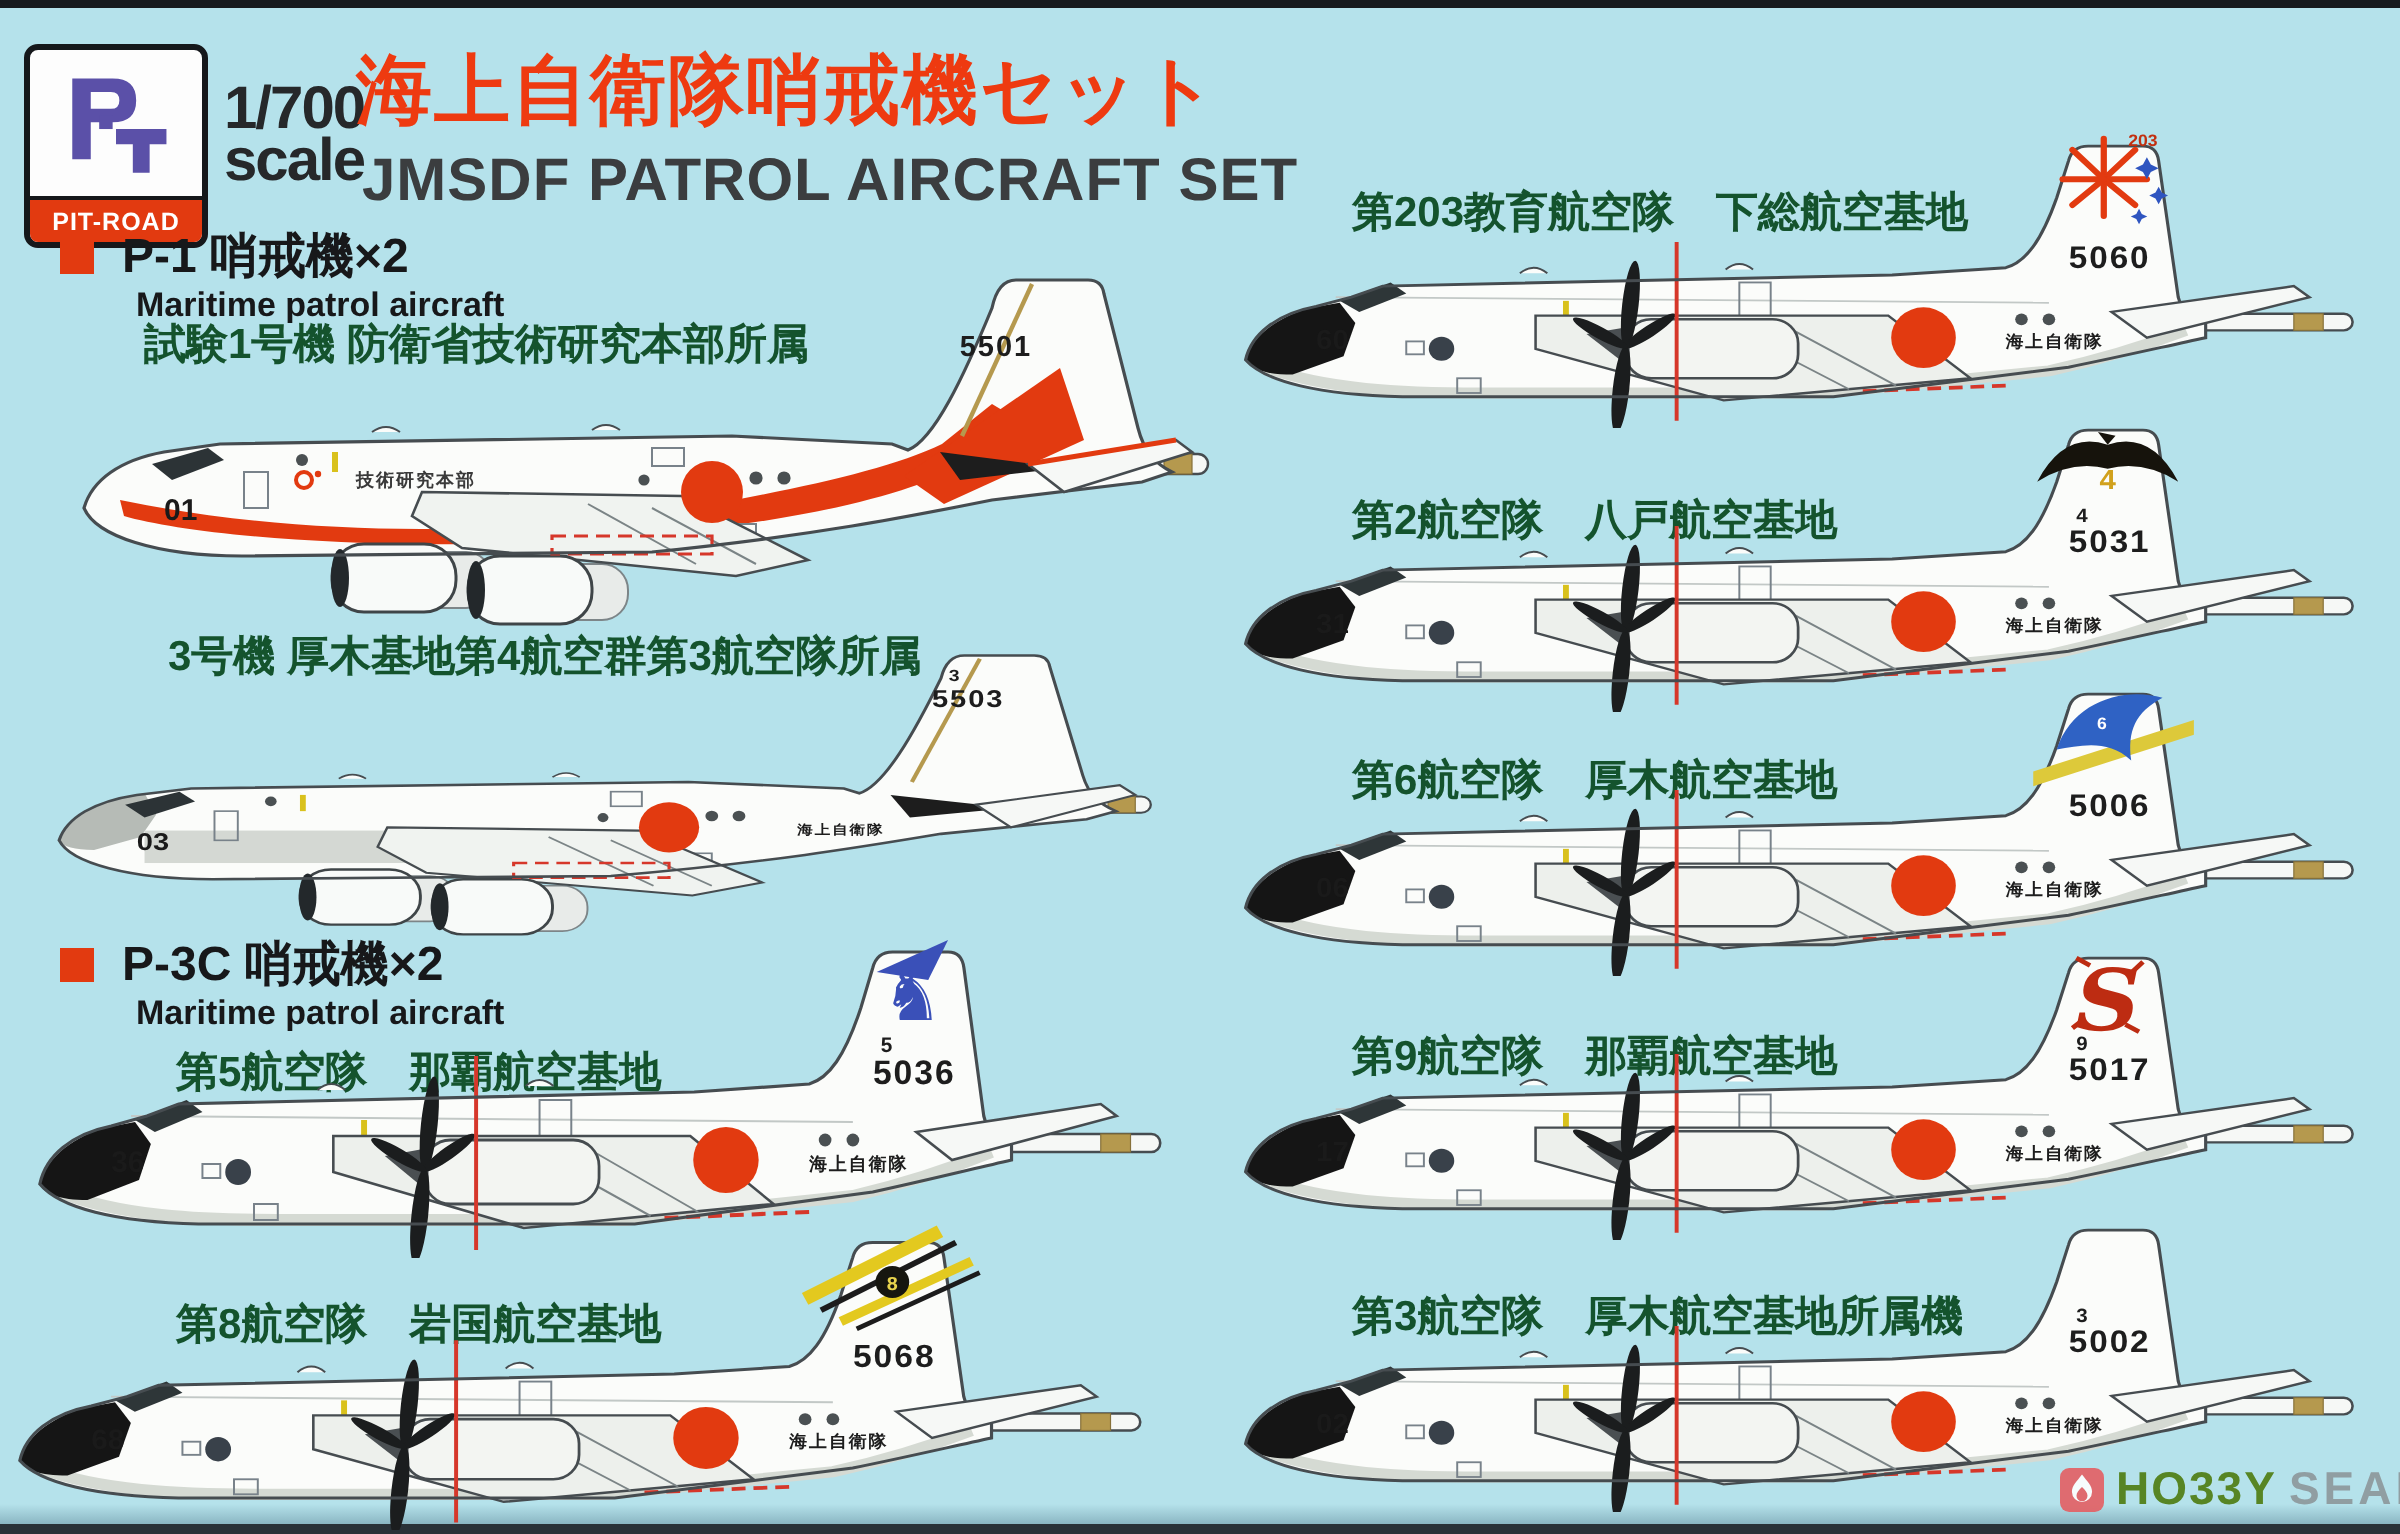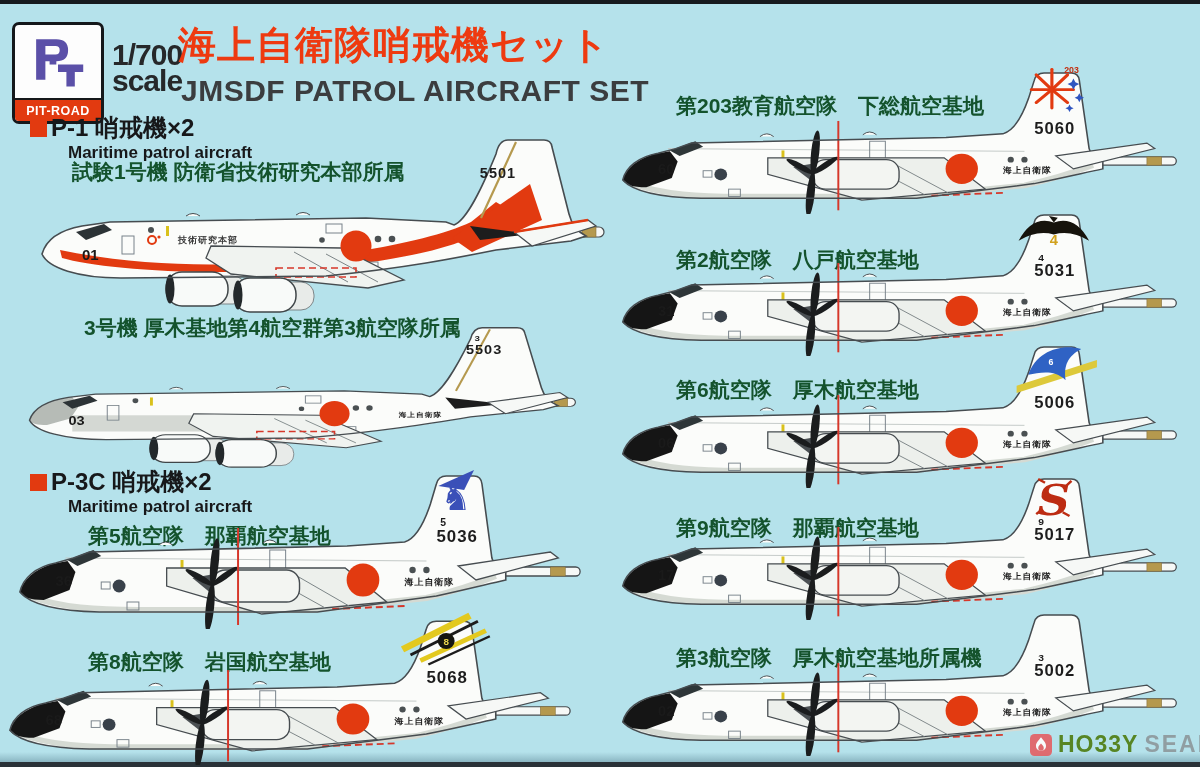--- a/index.html
+++ b/index.html
@@ -16,21 +16,21 @@
   .logo-glyph{flex:1;display:flex;align-items:center;justify-content:center;}
   .logo-band{height:21px;background:#e23a10;color:#fff;font-weight:bold;font-size:12.5px;
          display:flex;align-items:center;justify-content:center;letter-spacing:.5px;border-top:2px solid #15181b;}
   .scale{position:absolute;left:112px;top:42px;color:#26282a;font-weight:bold;font-size:30px;
          line-height:.88;letter-spacing:-1px;}
   .title-jp{position:absolute;left:178px;top:20px;font-size:38px;font-weight:bold;color:#ee3a10;
          letter-spacing:1px;white-space:nowrap;}
   .title-en{position:absolute;left:181px;top:74px;font-size:30px;font-weight:bold;color:#3b3d3f;
          letter-spacing:.5px;white-space:nowrap;}
   .sec{position:absolute;color:#17181a;}
-  .sec .l1{font-size:24px;font-weight:bold;display:flex;align-items:center;gap:4px;}
+  .sec .l1{font-size:24px;font-weight:bold;display:flex;align-items:center;gap:14px;}
   .red-sq{width:17px;height:17px;background:#e23a10;display:inline-block;}
   .sec .l2{font-size:17px;font-weight:bold;margin-left:38px;margin-top:-1px;}
   .caption{position:absolute;font-size:21px;font-weight:bold;color:#14532d;white-space:nowrap;}
   .ac{position:absolute;}
   .ac svg{display:block;width:100%;height:100%;}
   .wm{position:absolute;left:1030px;top:731px;display:flex;align-items:center;gap:6px;opacity:.9;}
   .wm-1{color:#4d7c0f;font-weight:bold;font-size:23px;letter-spacing:1px;}
   .wm-2{color:#8d979b;font-weight:bold;font-size:23px;letter-spacing:2px;}
 </style>
 </head>

